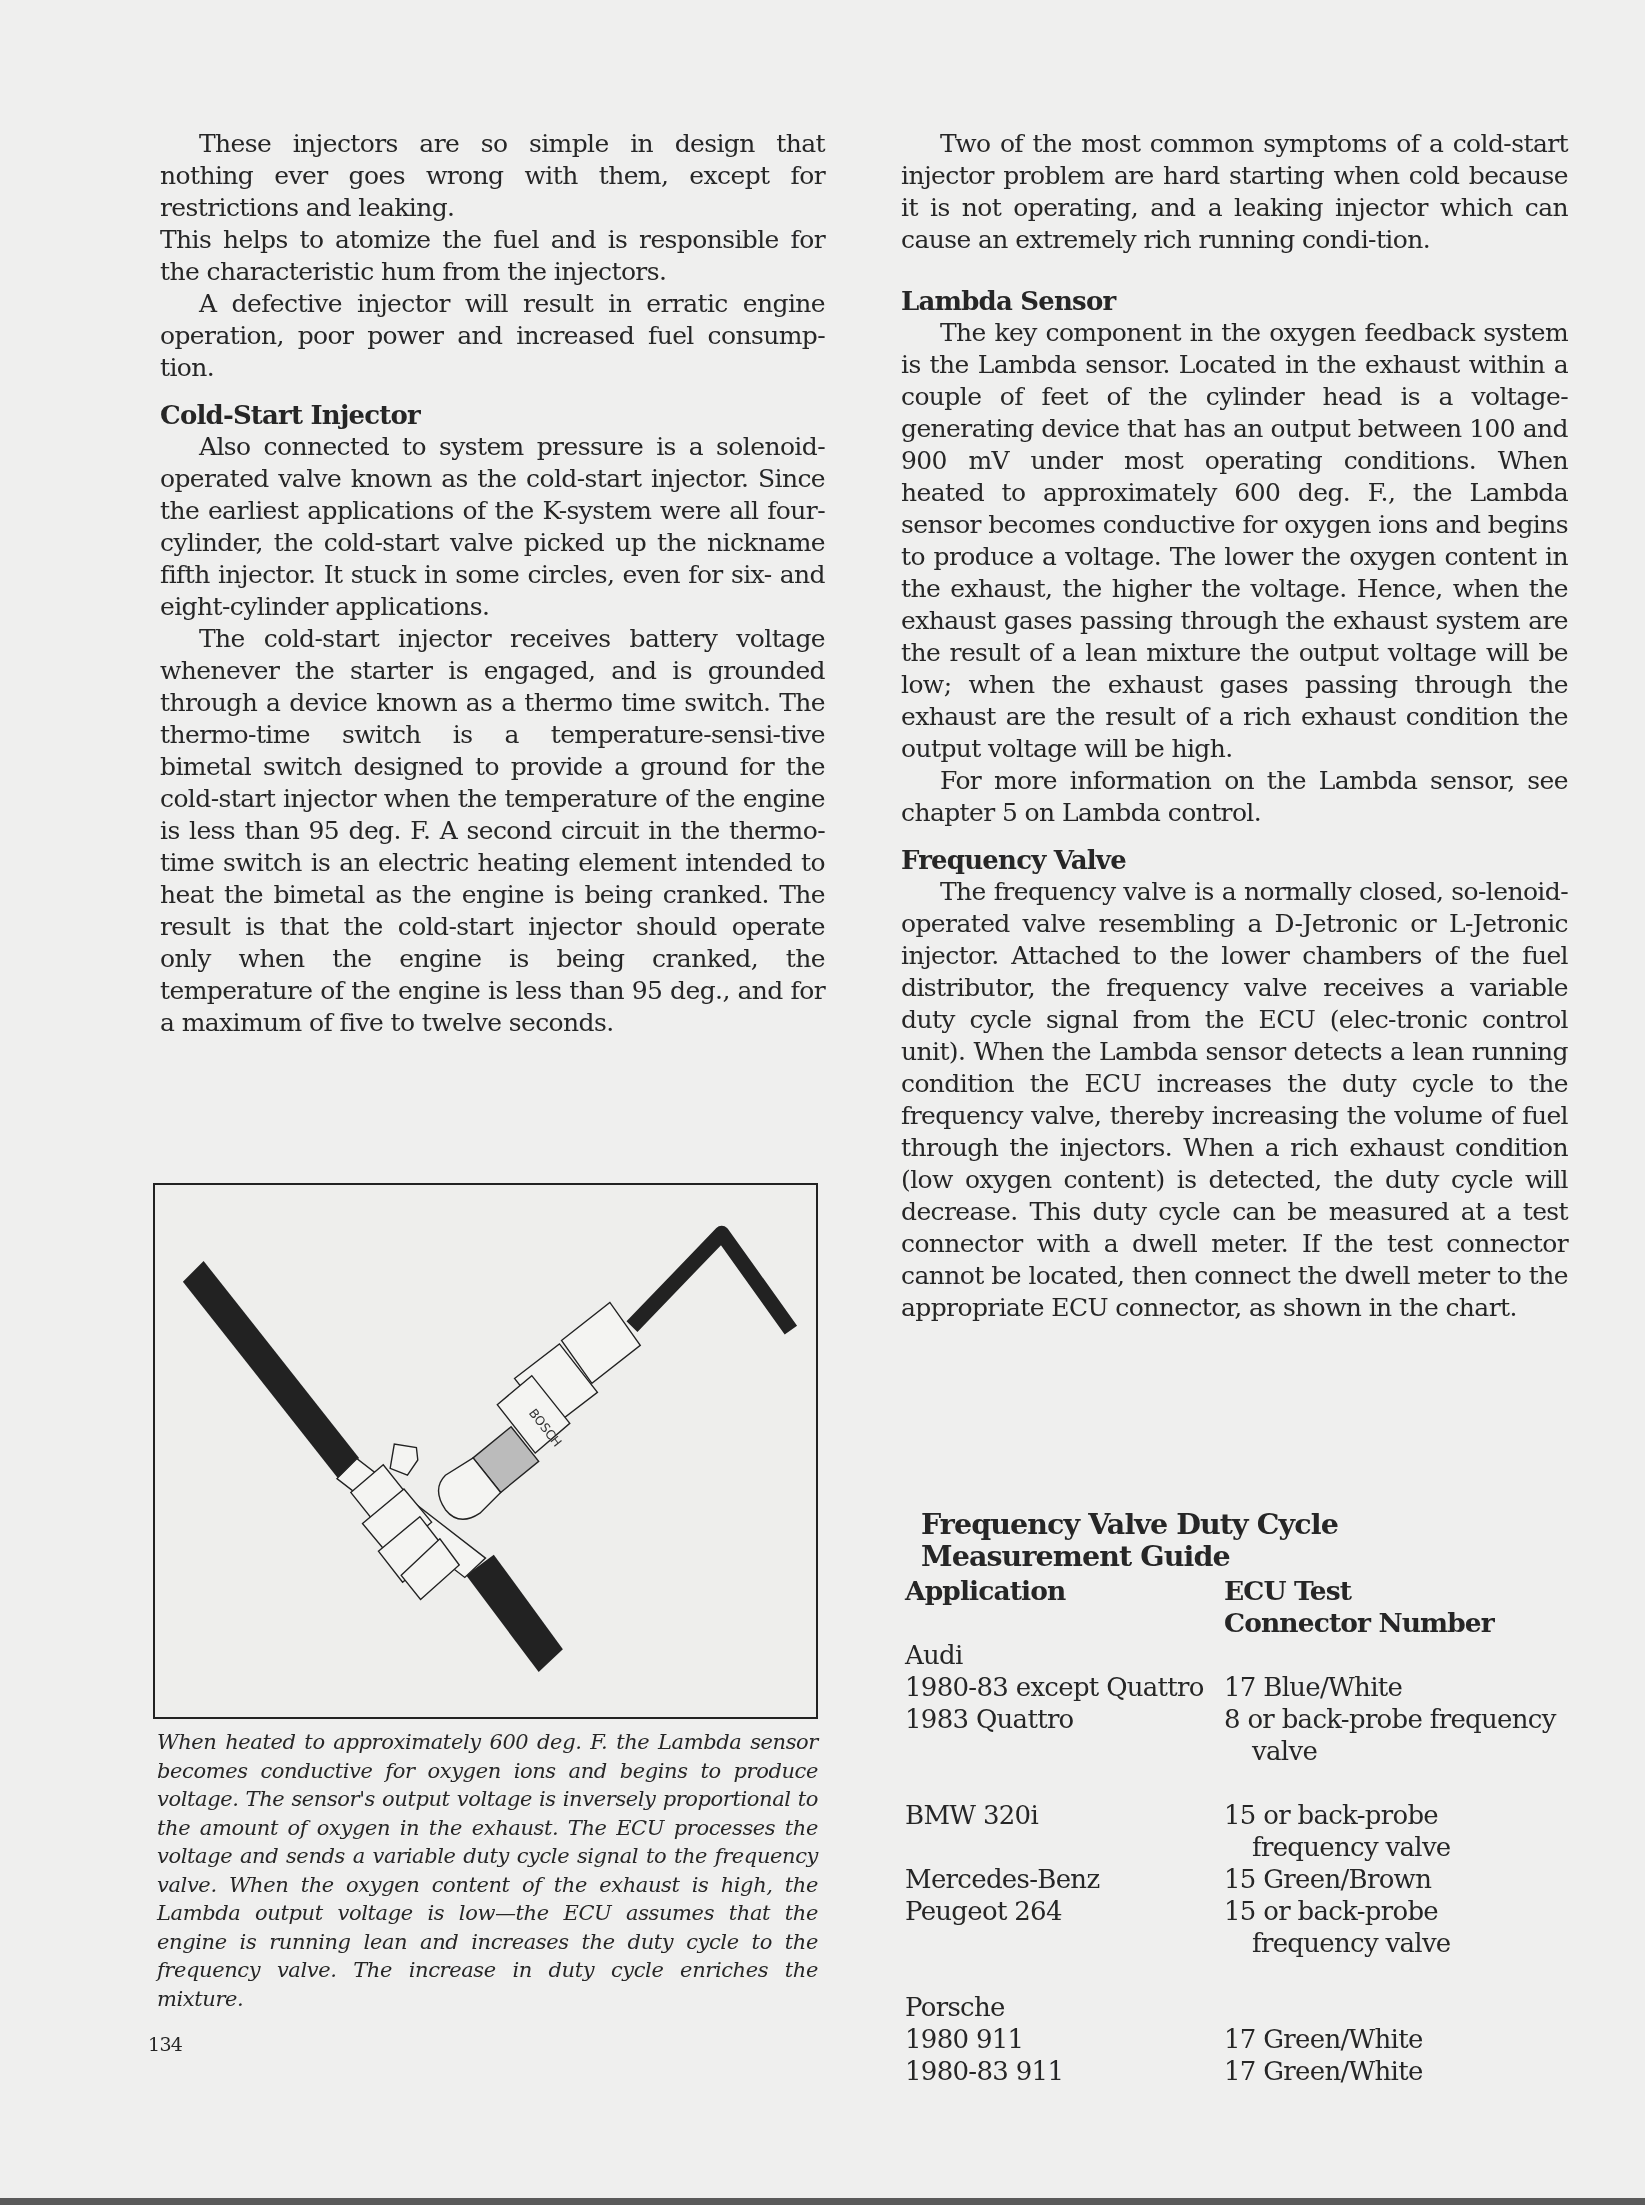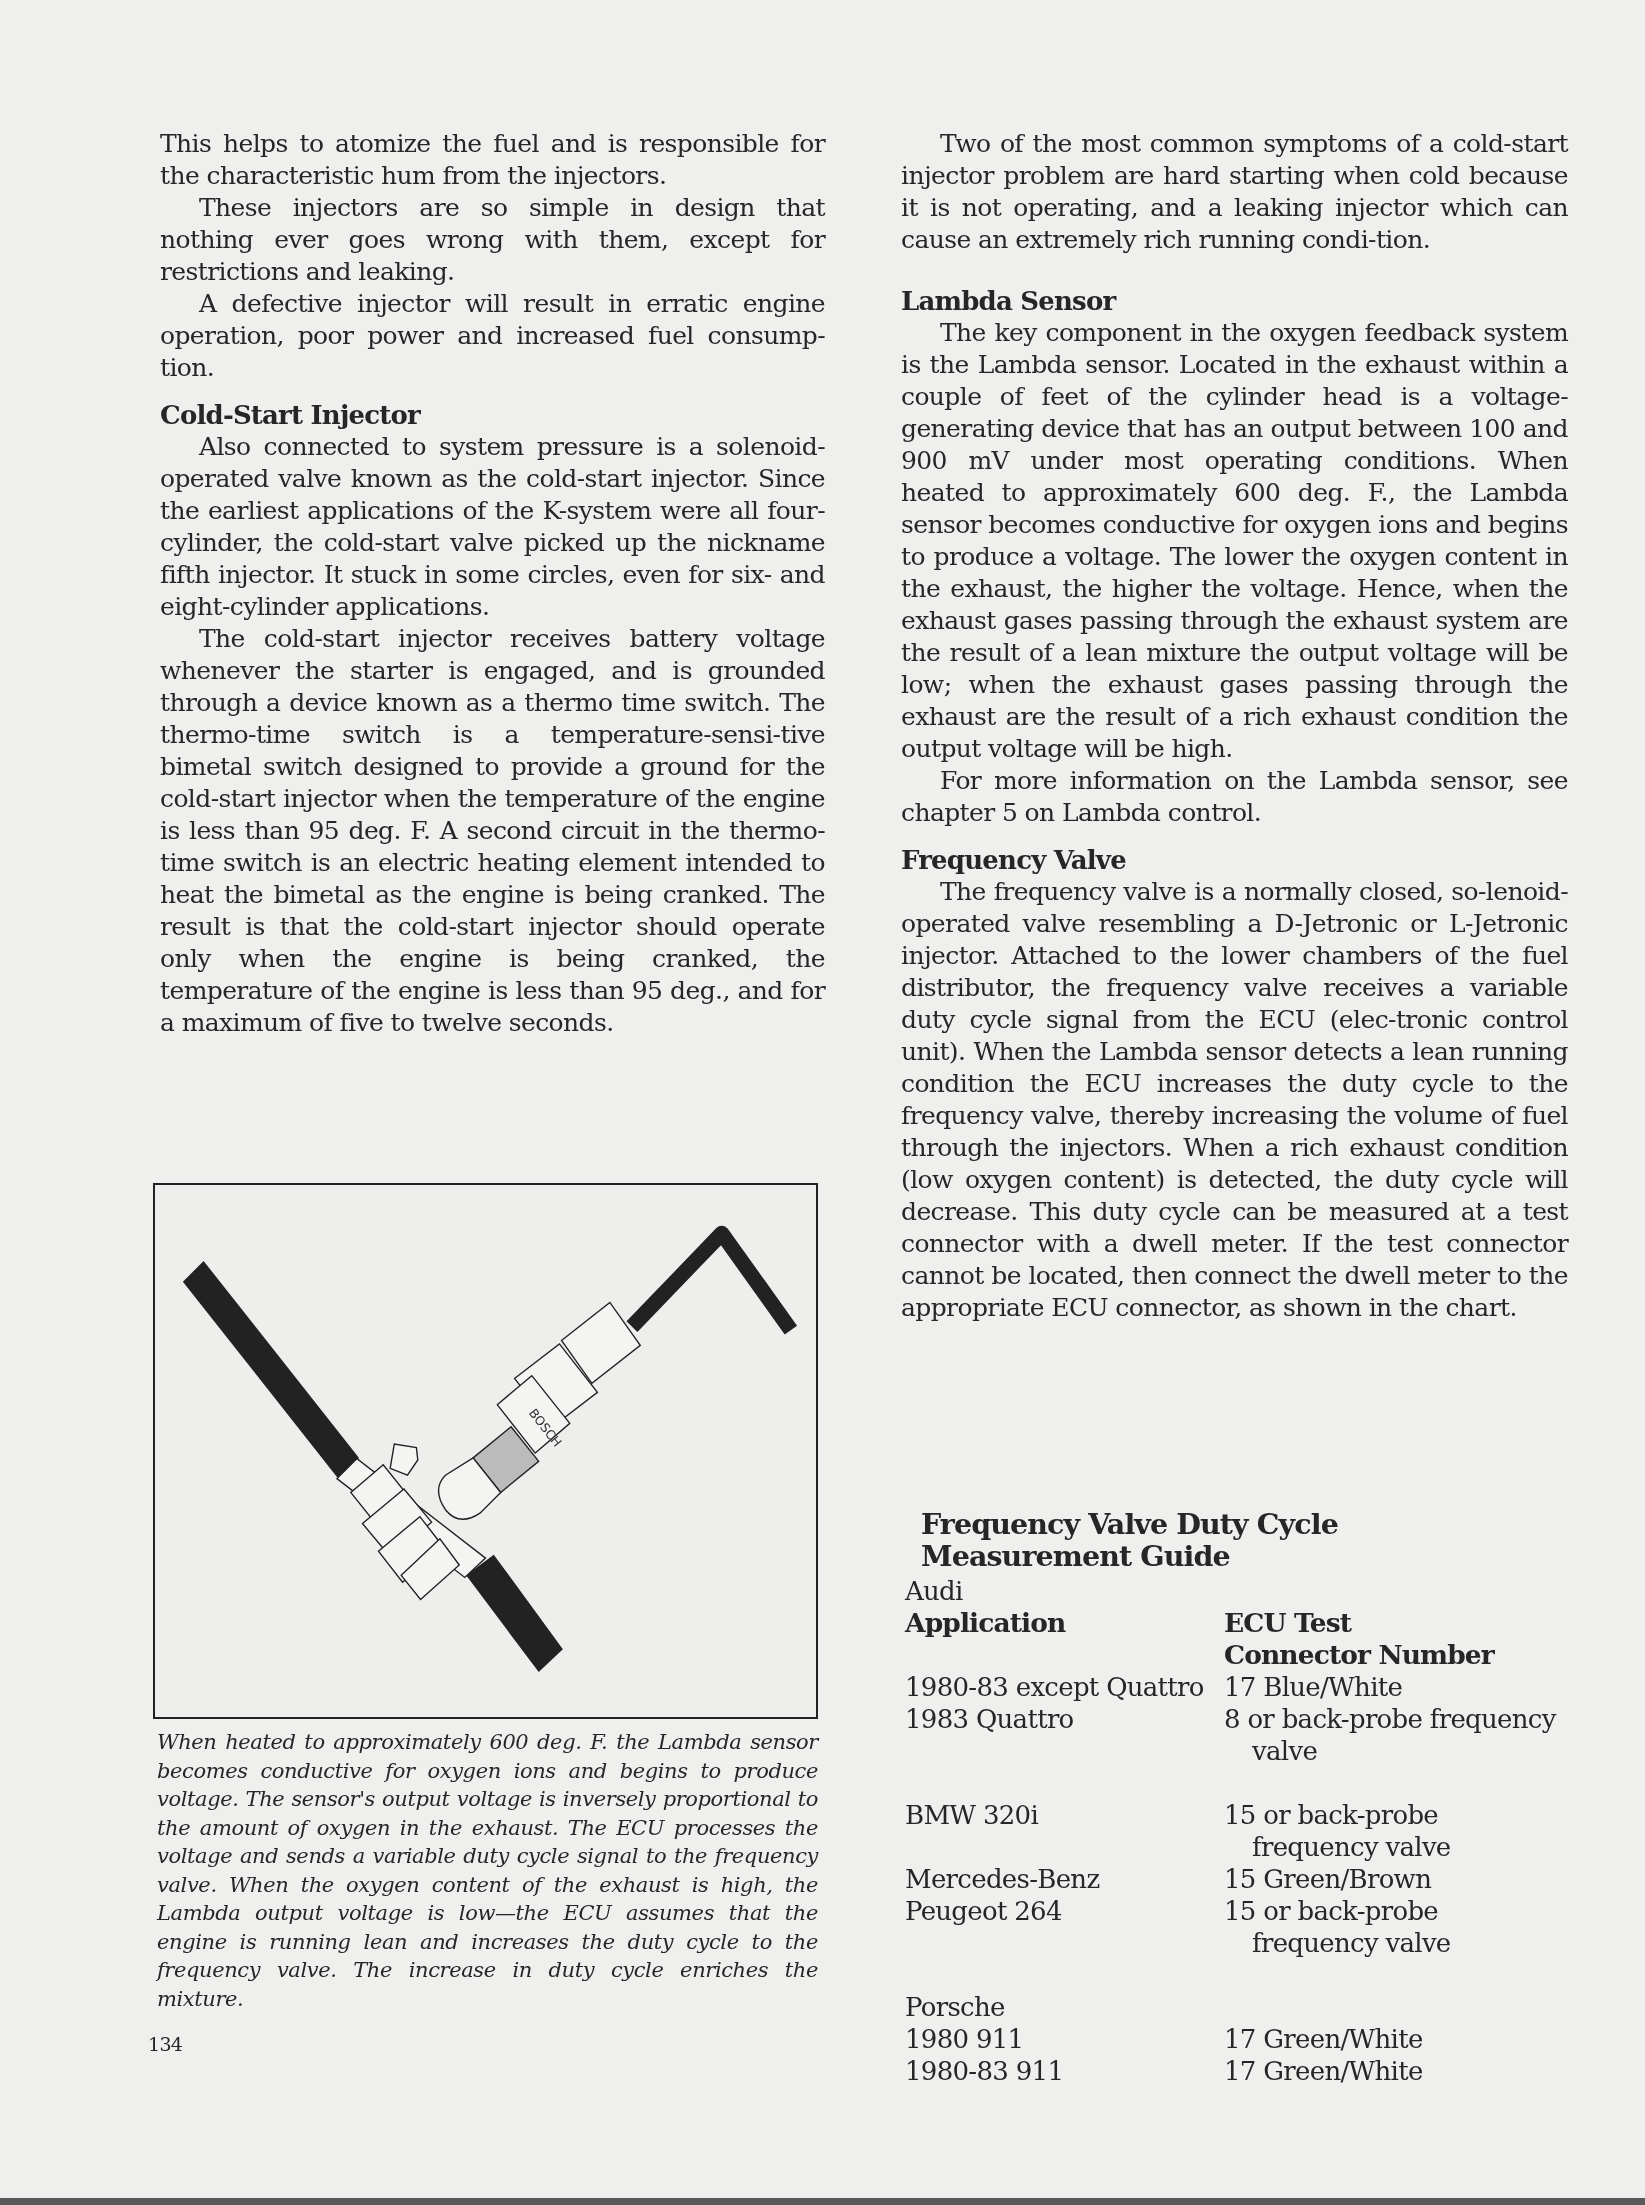--- a/index.html
+++ b/index.html
@@ -50,22 +50,22 @@
     .tcell-app { width: 319px; flex: none; }
     .tcell-con { flex: 1; }
     .thead { font-weight: bold; font-size: 26.5px; letter-spacing: -0.9px; }
     .wrap-indent { padding-left: 28px; display: block; }
     .gap { height: 32px; }
   </style>
 </head>
 <body>
 
 <div class="col col-left">
+  <p class="body">These injectors are so simple in design that nothing ever goes wrong with them, except for restrictions and leaking.</p>
   <p class="body first">This helps to atomize the fuel and is responsible for the characteristic hum from the injectors.</p>
-  <p class="body">These injectors are so simple in design that nothing ever goes wrong with them, except for restrictions and leaking.</p>
   <p class="body">A defective injector will result in erratic engine operation, poor power and increased fuel consump-tion.</p>
   <h3 class="sub">Cold-Start Injector</h3>
   <p class="body">Also connected to system pressure is a solenoid-operated valve known as the cold-start injector. Since the earliest applications of the K-system were all four-cylinder, the cold-start valve picked up the nickname fifth injector. It stuck in some circles, even for six- and eight-cylinder applications.</p>
   <p class="body">The cold-start injector receives battery voltage whenever the starter is engaged, and is grounded through a device known as a thermo time switch. The thermo-time switch is a temperature-sensi-tive bimetal switch designed to provide a ground for the cold-start injector when the temperature of the engine is less than 95 deg. F. A second circuit in the thermo-time switch is an electric heating element intended to heat the bimetal as the engine is being cranked. The result is that the cold-start injector should operate only when the engine is being cranked, the temperature of the engine is less than 95 deg., and for a maximum of five to twelve seconds.</p>
 </div>
 
 <div class="figure">
   <svg viewBox="0 0 956 770">
 
     <polygon points="40,140 70,110 295,395 265,425" fill="#222"></polygon>
@@ -107,30 +107,30 @@
   <h3 class="sub">Frequency Valve</h3>
   <p class="body">The frequency valve is a normally closed, so-lenoid-operated valve resembling a D-Jetronic or L-Jetronic injector. Attached to the lower chambers of the fuel distributor, the frequency valve receives a variable duty cycle signal from the ECU (elec-tronic control unit). When the Lambda sensor detects a lean running condition the ECU increases the duty cycle to the frequency valve, thereby increasing the volume of fuel through the injectors. When a rich exhaust condition (low oxygen content) is detected, the duty cycle will decrease. This duty cycle can be measured at a test connector with a dwell meter. If the test connector cannot be located, then connect the dwell meter to the appropriate ECU connector, as shown in the chart.</p>
 </div>
 
 <h2 class="table-title">
   <span>Frequency Valve Duty Cycle</span><br>
   <span>Measurement Guide</span>
 </h2>
 
 <div class="table">
-  <div class="trow">
-    <div class="tcell-app">Audi</div>
-  </div>
-
   <div class="trow thead">
     <div class="tcell-app">Application</div>
     <div class="tcell-con">
       <span>ECU Test</span><br>
       <span>Connector Number</span>
     </div>
+  </div>
+
+  <div class="trow">
+    <div class="tcell-app">Audi</div>
   </div>
   <div class="trow">
     <div class="tcell-app">1980-83 except Quattro</div>
     <div class="tcell-con">17 Blue/White</div>
   </div>
   <div class="trow">
     <div class="tcell-app">1983 Quattro</div>
     <div class="tcell-con">
       <span>8 or back-probe frequency</span>
       <span class="wrap-indent">valve</span>

